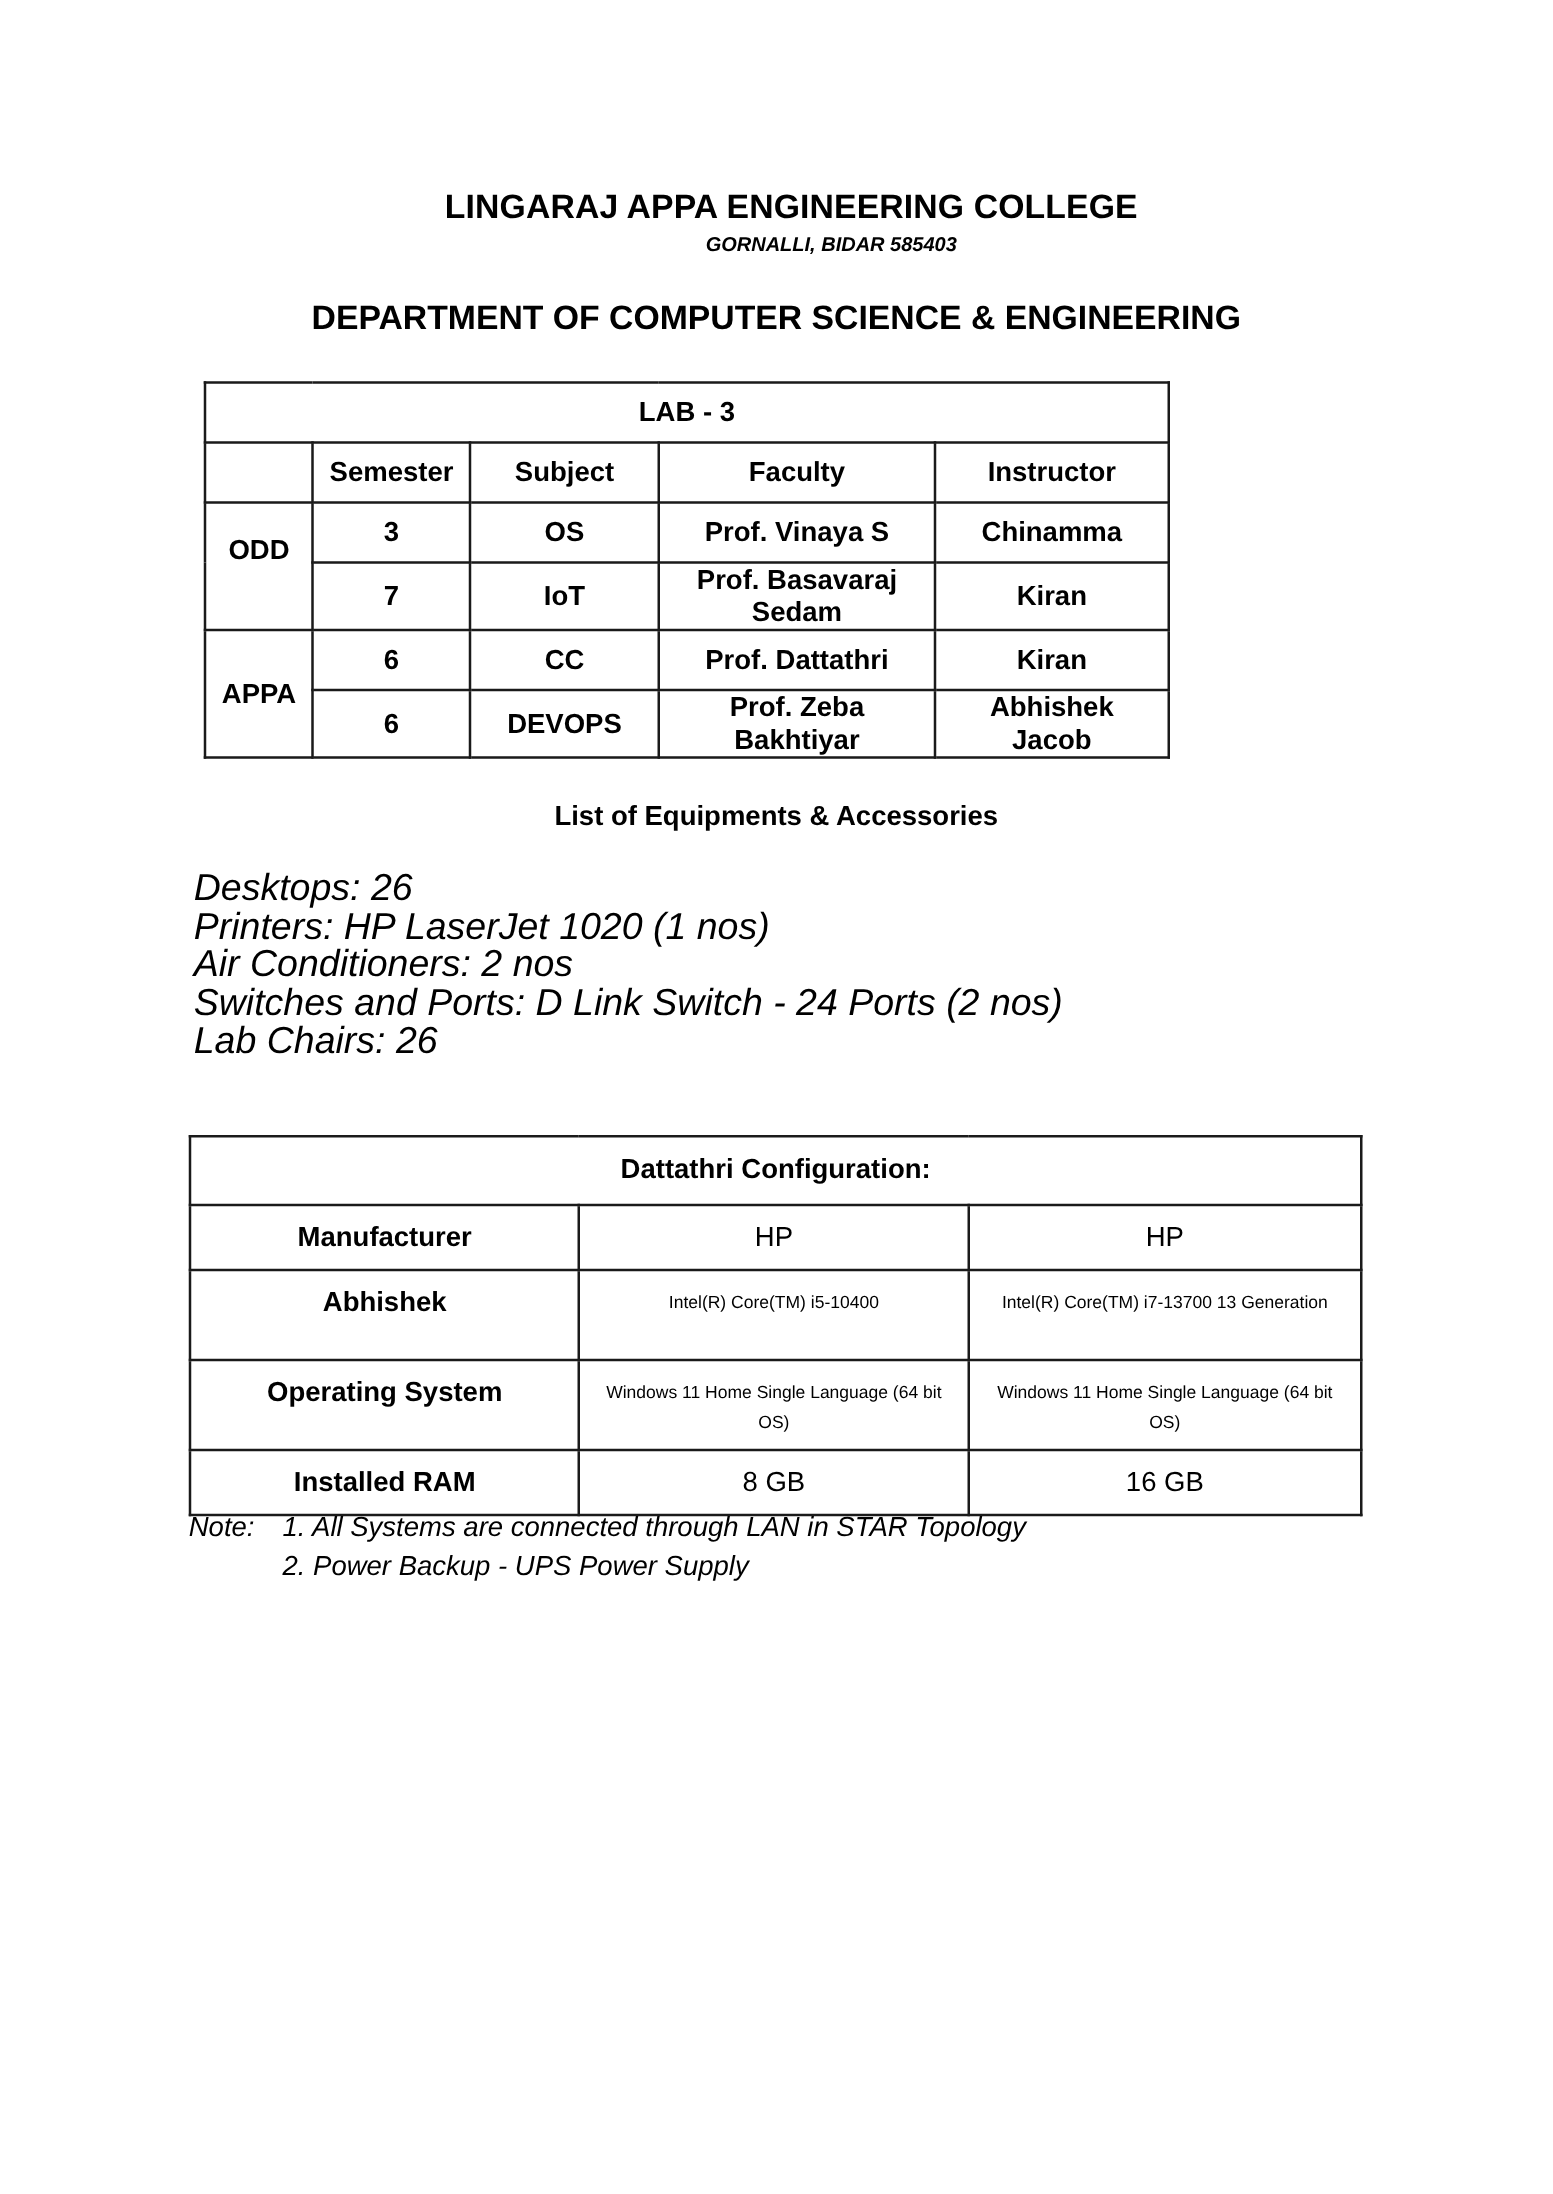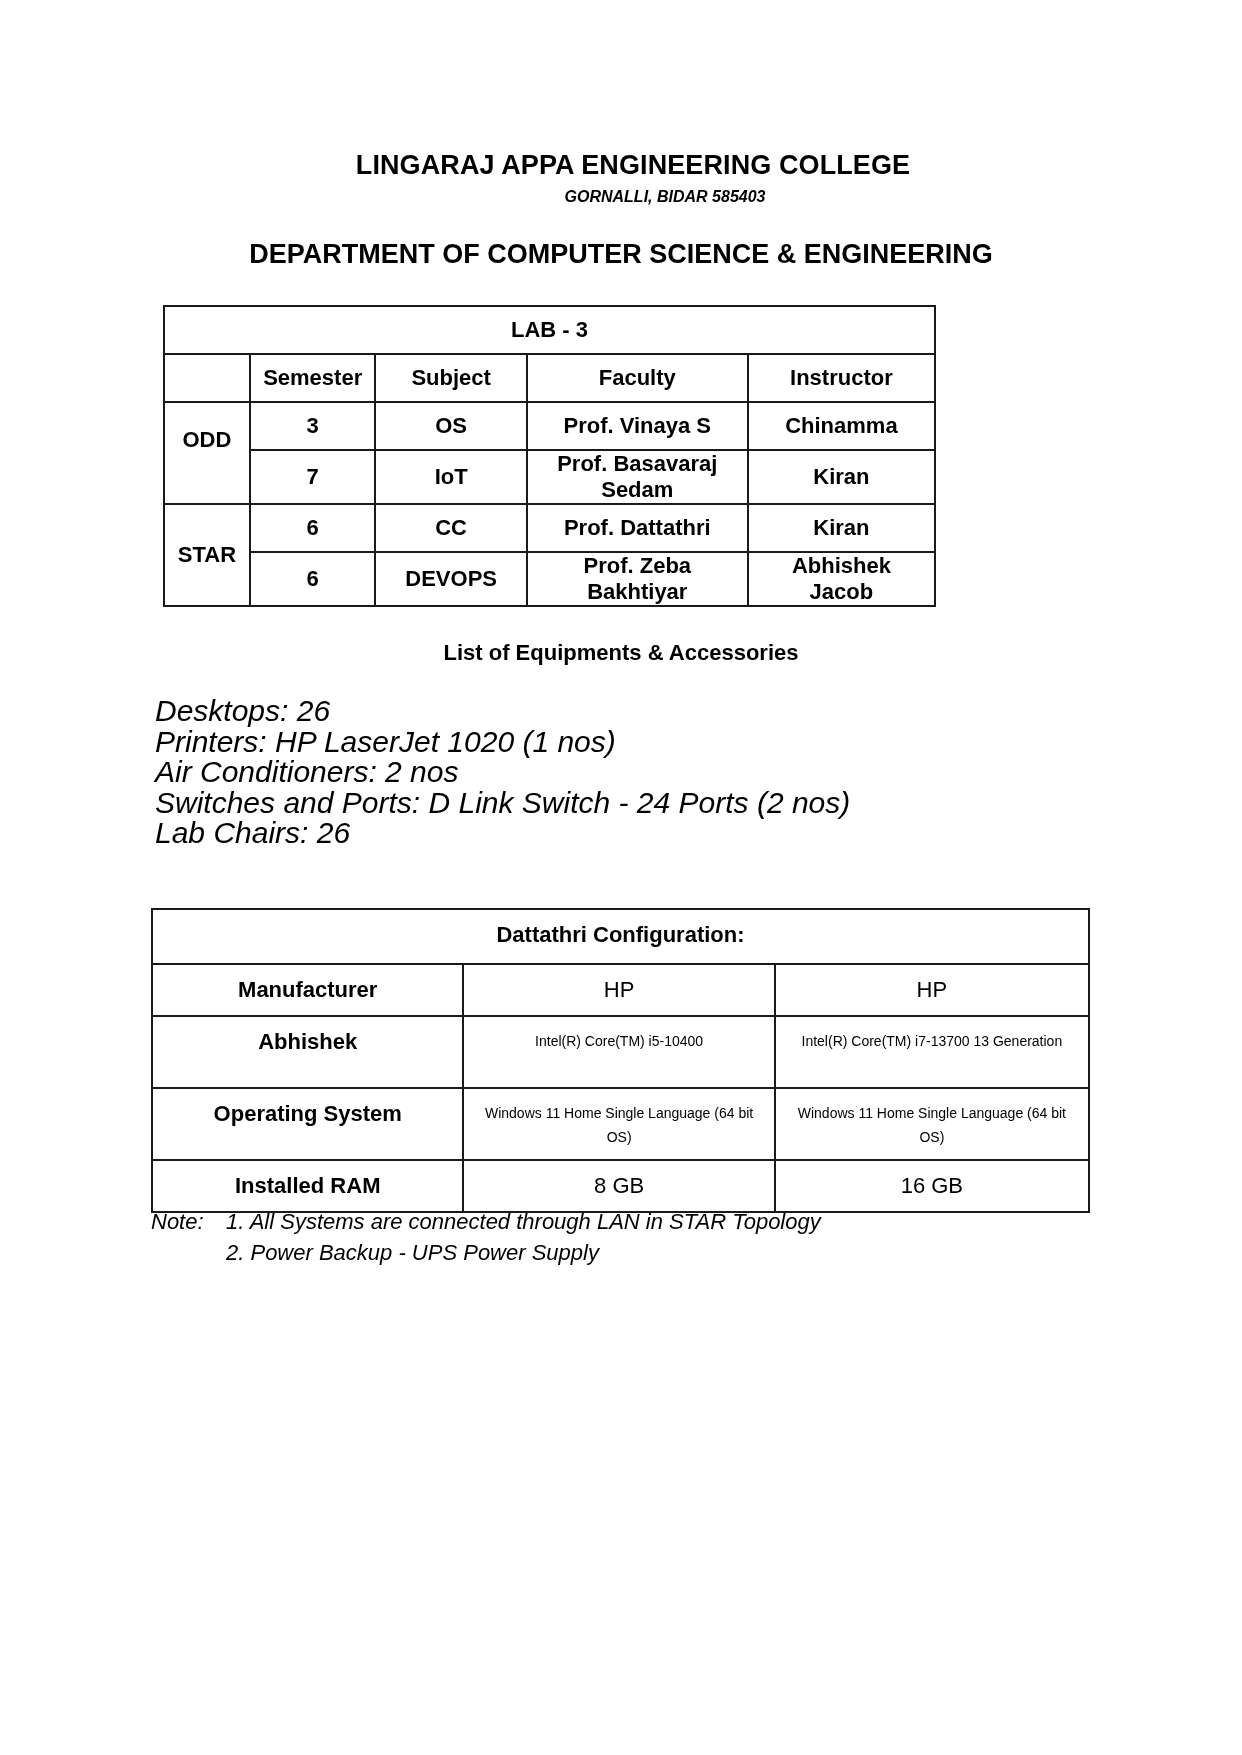--- a/index.html
+++ b/index.html
@@ -65,21 +65,21 @@
     <td>Prof. Vinaya S</td>
     <td>Chinamma</td>
   </tr>
   <tr>
     <td>7</td>
     <td>IoT</td>
     <td>Prof. Basavaraj Sedam</td>
     <td>Kiran</td>
   </tr>
   <tr>
-    <td rowspan="2">STAR</td>
+    <td rowspan="2">APPA</td>
     <td>6</td>
     <td>CC</td>
     <td>Prof. Dattathri</td>
     <td>Kiran</td>
   </tr>
   <tr>
     <td>6</td>
     <td>DEVOPS</td>
     <td>Prof. Zeba Bakhtiyar</td>
     <td>Abhishek Jacob</td>

